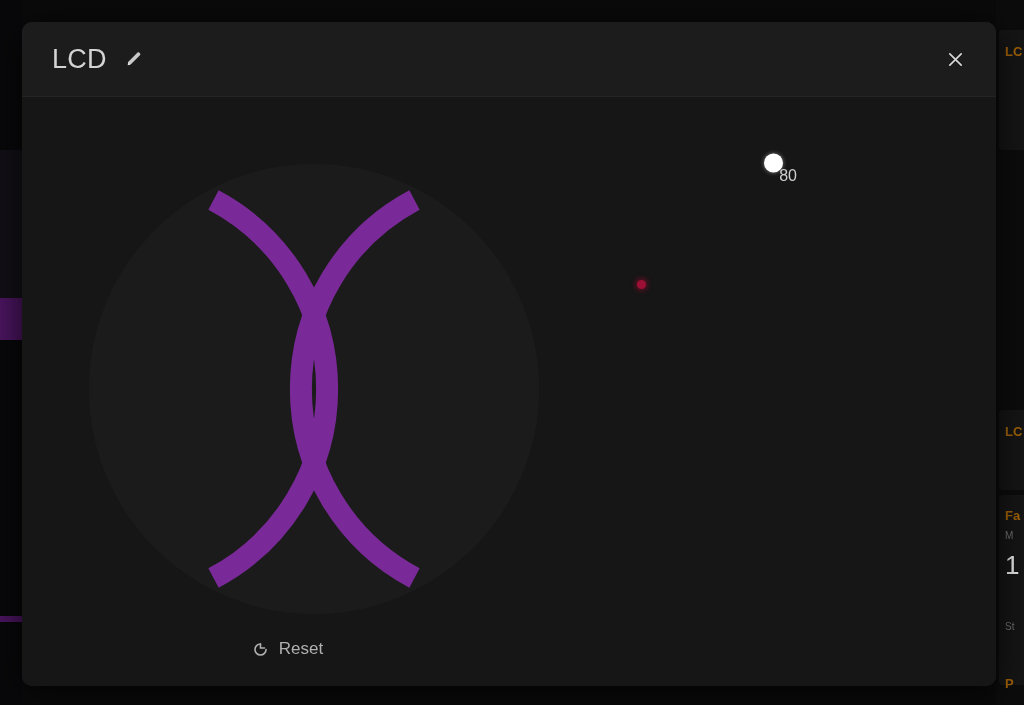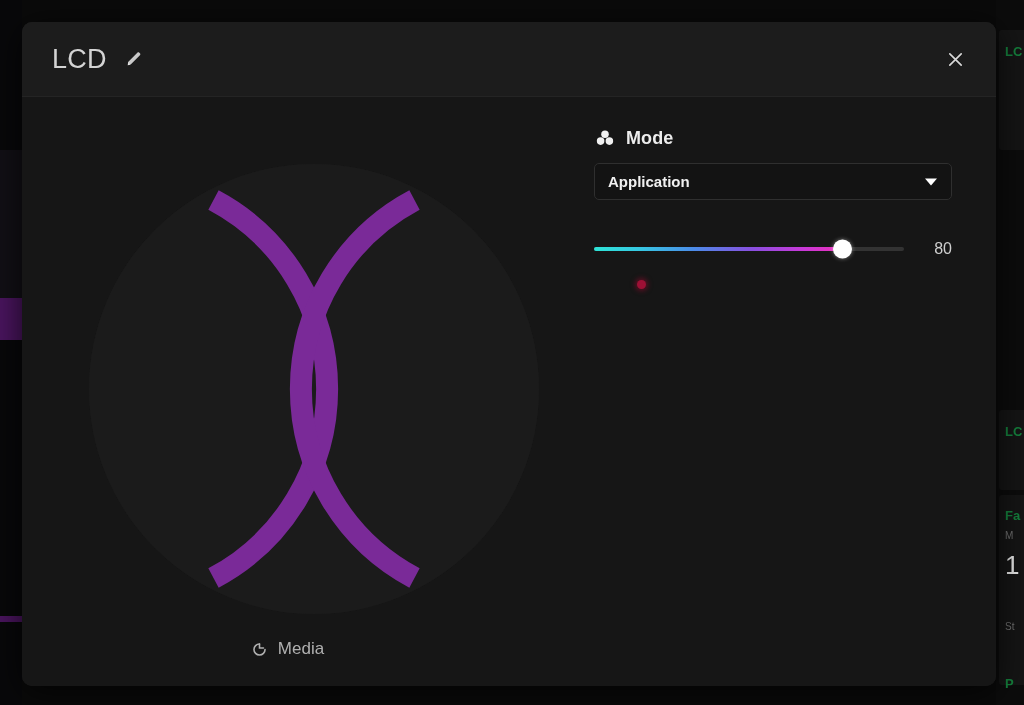--- a/index.html
+++ b/index.html
@@ -45,21 +45,21 @@
   .bg-right-card {
     position: absolute;
     left: 999px;
     width: 25px;
     background: #151515;
     border-radius: 3px 0 0 3px;
   }
   .bg-text {
     position: absolute;
     left: 1005px;
-    color: #15803d;
+    color: #a16207;
     font-size: 13px;
     font-weight: bold;
     white-space: nowrap;
     overflow: hidden;
     width: 19px;
   }
   .bg-text.sub {
     color: #6f6f6f;
     font-size: 10px;
     font-weight: normal;
@@ -221,20 +221,21 @@
     border-top: 7px solid #ffffff;
   }
 
   #brightness-group { margin-top: 36px; }
   #brightness-row {
     display: flex;
     align-items: center;
     gap: 0;
     height: 26px;
     margin-top: 10px;
+    flex-direction: column;
   }
   #brightness-slider {
     position: relative;
     flex: 1;
     height: 26px;
     cursor: pointer;
   }
   #slider-track {
     position: absolute;
     left: 0; right: 0; top: 50%;
@@ -343,40 +344,26 @@
           <path id="ring-arc-right" fill="none" stroke="#7a2a98" stroke-width="22" d="M 325.5 414.0 A 214 214 0 0 1 325.5 36.0"></path>
         </svg>
 
       </div>
 
       <div id="reset-button">
         <svg width="19" height="19" viewBox="0 0 24 24">
           <path d="M19 12 A7 7 0 1 1 12 5 L12 5" stroke="#b0b0b0" stroke-width="2" fill="none" stroke-linecap="round"></path>
           <path d="M12 5 L12 10 L17 10" stroke="#b0b0b0" stroke-width="2" fill="none" stroke-linecap="round"></path>
         </svg>
-        <span id="reset-label">Media</span>
+        <span id="reset-label">Reset</span>
       </div>
     </div>
 
     <div id="controls-column">
 
-      <div class="control-group">
-        <div class="control-label-row">
-          <svg width="22" height="22" viewBox="0 0 24 24">
-            <circle cx="12" cy="8" r="4.1" fill="#f0f0f0"></circle>
-            <circle cx="7.2" cy="15.4" r="4.1" fill="#f0f0f0"></circle>
-            <circle cx="16.8" cy="15.4" r="4.1" fill="#f0f0f0"></circle>
-          </svg>
-          <span class="control-label">Mode</span>
-        </div>
-        <div class="dropdown">
-          <span class="dropdown-value">Application</span>
-          <span class="dropdown-chevron"></span>
-        </div>
-      </div>
 
       <div class="control-group" style="margin-top:36px;">
       </div>
 
       <div class="control-group" id="brightness-group">
 
         <div id="brightness-row">
           <div id="brightness-slider">
             <div id="slider-track"></div>
             <div id="slider-fill" style="width: 80%; background: linear-gradient(90deg, rgb(46, 227, 214) 0%, rgb(54, 201, 226) 18%, rgb(75, 140, 232) 40%, rgb(138, 79, 224) 64%, rgb(200, 57, 216) 84%, rgb(234, 47, 184) 100%);"></div>

